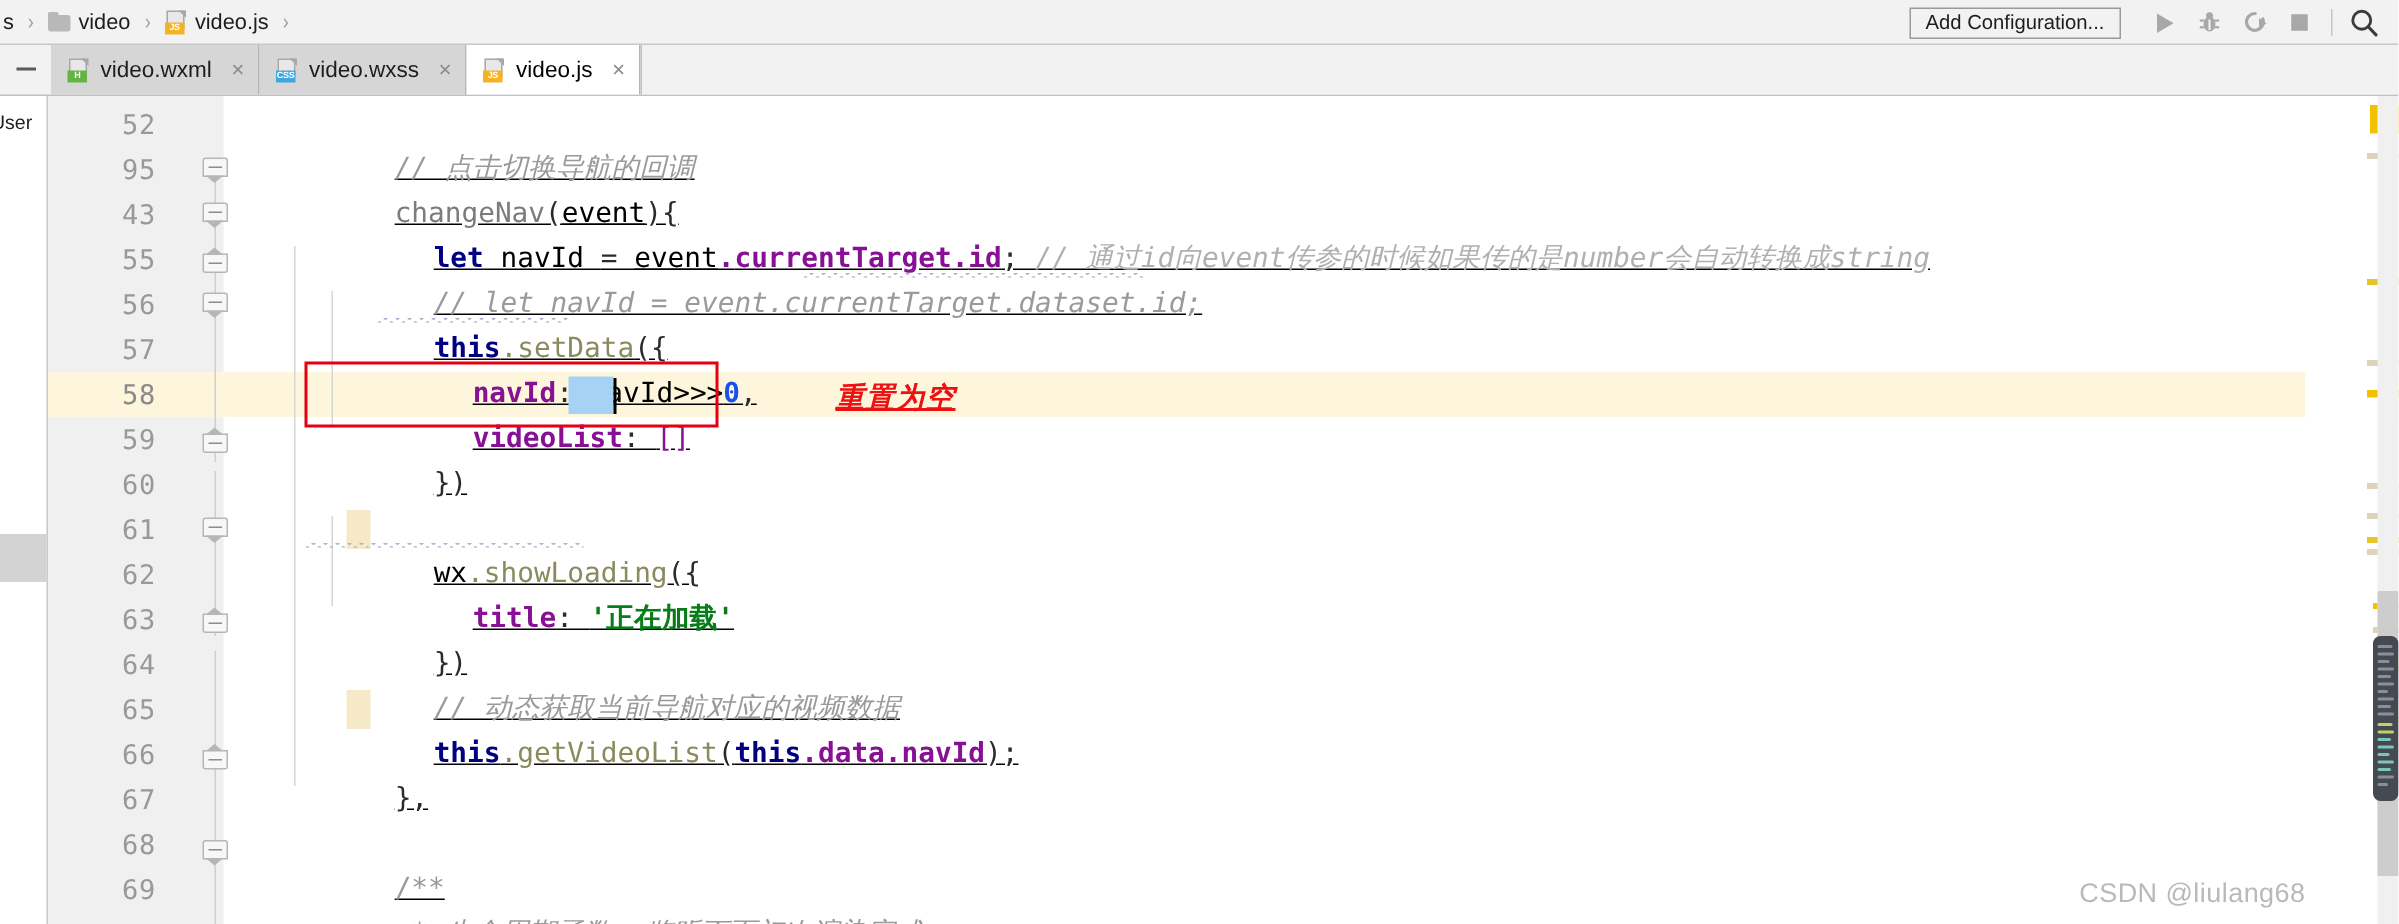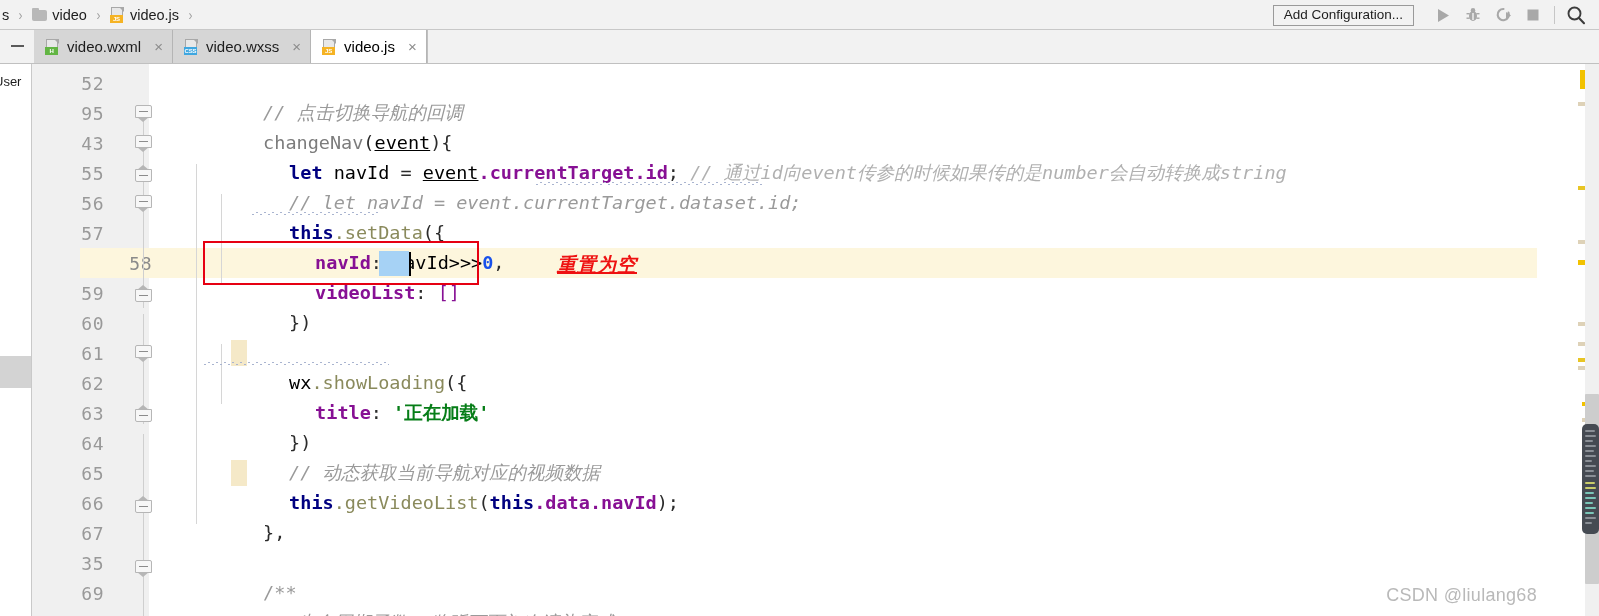--- a/index.html
+++ b/index.html
@@ -225,21 +225,21 @@
     border-left: 1px solid #c9c9c9;
   }
   .gutter-line {
     position: absolute;
     left: 0;
     width: 122px;
     height: 30px;
     display: flex;
     align-items: center;
   }
-  .gutter-line.current { background: #fdf6dd; margin-left: 48px; }
+  .gutter-line.current { background: #fdf6dd; }
   .lineno {
     width: 78px;
     text-align: right;
     padding-right: 6px;
     font-family: "DejaVu Sans Mono", monospace;
     font-size: 18px;
     color: #999999;
     letter-spacing: 0.5px;
   }
   .gutter-line.current .lineno { color: #8a8a8a; }
@@ -314,21 +314,21 @@
     white-space: pre;
     font-family: "DejaVu Sans Mono", monospace;
     font-size: 18.5px;
     line-height: 30px;
     color: #000000;
   }
   .code-line.current {
     background: #fdf6dd;
     width: 1384px;
   }
-  .code-text { padding-left: 21px; }
+  .code-text { padding-left: 21px; text-decoration: underline; }
 
   
   .indent-guide {
     position: absolute;
     width: 1px;
     background: #d6d6d6;
   }
 
   
   .t-comment   { color: #9a9a9a; font-style: italic; }
@@ -594,21 +594,21 @@
       <div class="gutter-line" style="top:394px">
           <span class="lineno">65</span>
         </div>
       <div class="gutter-line" style="top:424px">
           <span class="lineno">66</span>
         </div>
       <div class="gutter-line" style="top:454px">
           <span class="lineno">67</span>
         </div>
       <div class="gutter-line" style="top:484px">
-          <span class="lineno">35</span>
+          <span class="lineno">68</span>
         </div>
       <div class="gutter-line" style="top:514px">
           <span class="lineno">69</span>
         </div>
 
       <div class="foldcol">
         <div class="fold-rail" style="top:46px;  height:198px;"></div>
         <div class="fold-rail" style="top:250px; height:110px;"></div>
         <div class="fold-rail" style="top:370px; height:190px;"></div>
 

